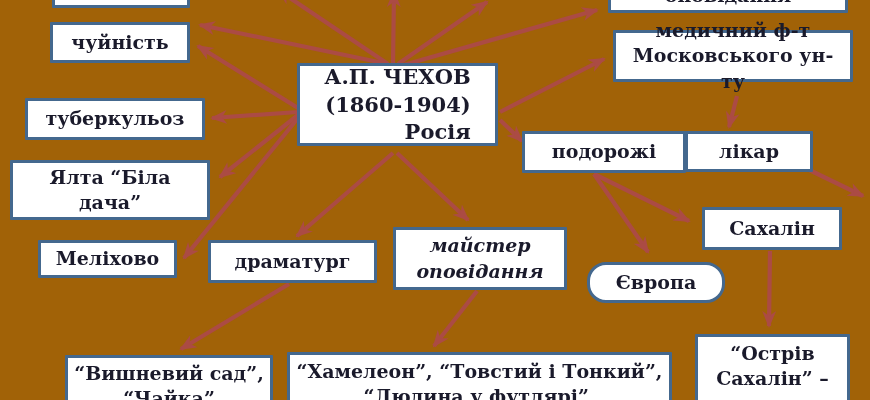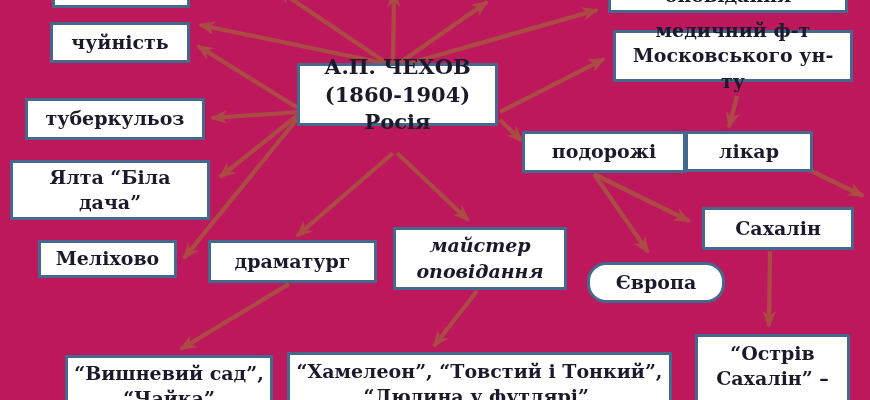--- a/index.html
+++ b/index.html
@@ -1,20 +1,20 @@
 <!DOCTYPE html>
 <html style="--border: #44688e; --text: #1a1a2b;"><head>
 <meta charset="utf-8">
 <style>
   html,body{margin:0;padding:0;background:#ffffff;}
   .stage{
     position:relative;
     width:870px;height:400px;
     overflow:hidden;
-    background:#be185d;
+    background:#a16207;
     font-family:"DejaVu Serif","Liberation Serif",serif;
   }
   .arrows{position:absolute;left:0;top:0;width:870px;height:400px;z-index:1;}
   .box{
     position:absolute;
     z-index:2;
     box-sizing:border-box;
     background:#ffffff;
     border:3px solid var(--border,#44688e);
     color:var(--text,#1a1a2b);
@@ -26,26 +26,26 @@
     padding:2px 6px;
     border-radius:1px;
   }
   
   .n-topleftcut   {left:52px;  top:-38px; width:138px; height:46px;}
   .n-chuinist     {left:50px;  top:22px;  width:140px; height:41px;}
   .n-tuberkuloz   {left:25px;  top:98px;  width:180px; height:42px;text-align:right;}
   .n-yalta        {left:10px;  top:160px; width:200px; height:60px;}
   .n-melikhovo    {left:38px;  top:240px; width:139px; height:38px;}
   .n-dramaturg    {left:208px; top:240px; width:169px; height:43px;}
-  .n-center       {left:297px; top:63px;  width:201px; height:63px; font-size:21px;}
+  .n-center       {left:297px; top:63px;  width:201px; height:83px; font-size:21px;text-align:right;}
   .n-opovtop      {left:608px; top:-30px; width:240px; height:43px; align-items:flex-end; padding-bottom:2px;}
   .n-medical      {left:613px; top:30px;  width:240px; height:52px;}
   .n-podorozhi    {left:522px; top:131px; width:164px; height:42px;}
   .n-likar        {left:685px; top:131px; width:128px; height:41px;}
-  .n-sakhalin     {left:702px; top:207px; width:152px; height:43px;}
+  .n-sakhalin     {left:702px; top:207px; width:140px; height:43px;}
   .n-europa       {left:587px; top:262px; width:138px; height:41px;border-radius:19px;}
   .n-maister      {left:393px; top:227px; width:174px; height:63px;font-style:italic;}
   .n-plays        {left:65px;  top:355px; width:208px; height:62px; align-items:flex-start; padding-top:3px;}
   .n-stories      {left:287px; top:352px; width:385px; height:66px; align-items:flex-start; padding-top:4px;}
   .n-ostriv       {left:695px; top:334px; width:155px; height:90px; align-items:flex-start; padding-top:4px;}
 </style>
 </head>
 <body>
 
 <div class="stage">

